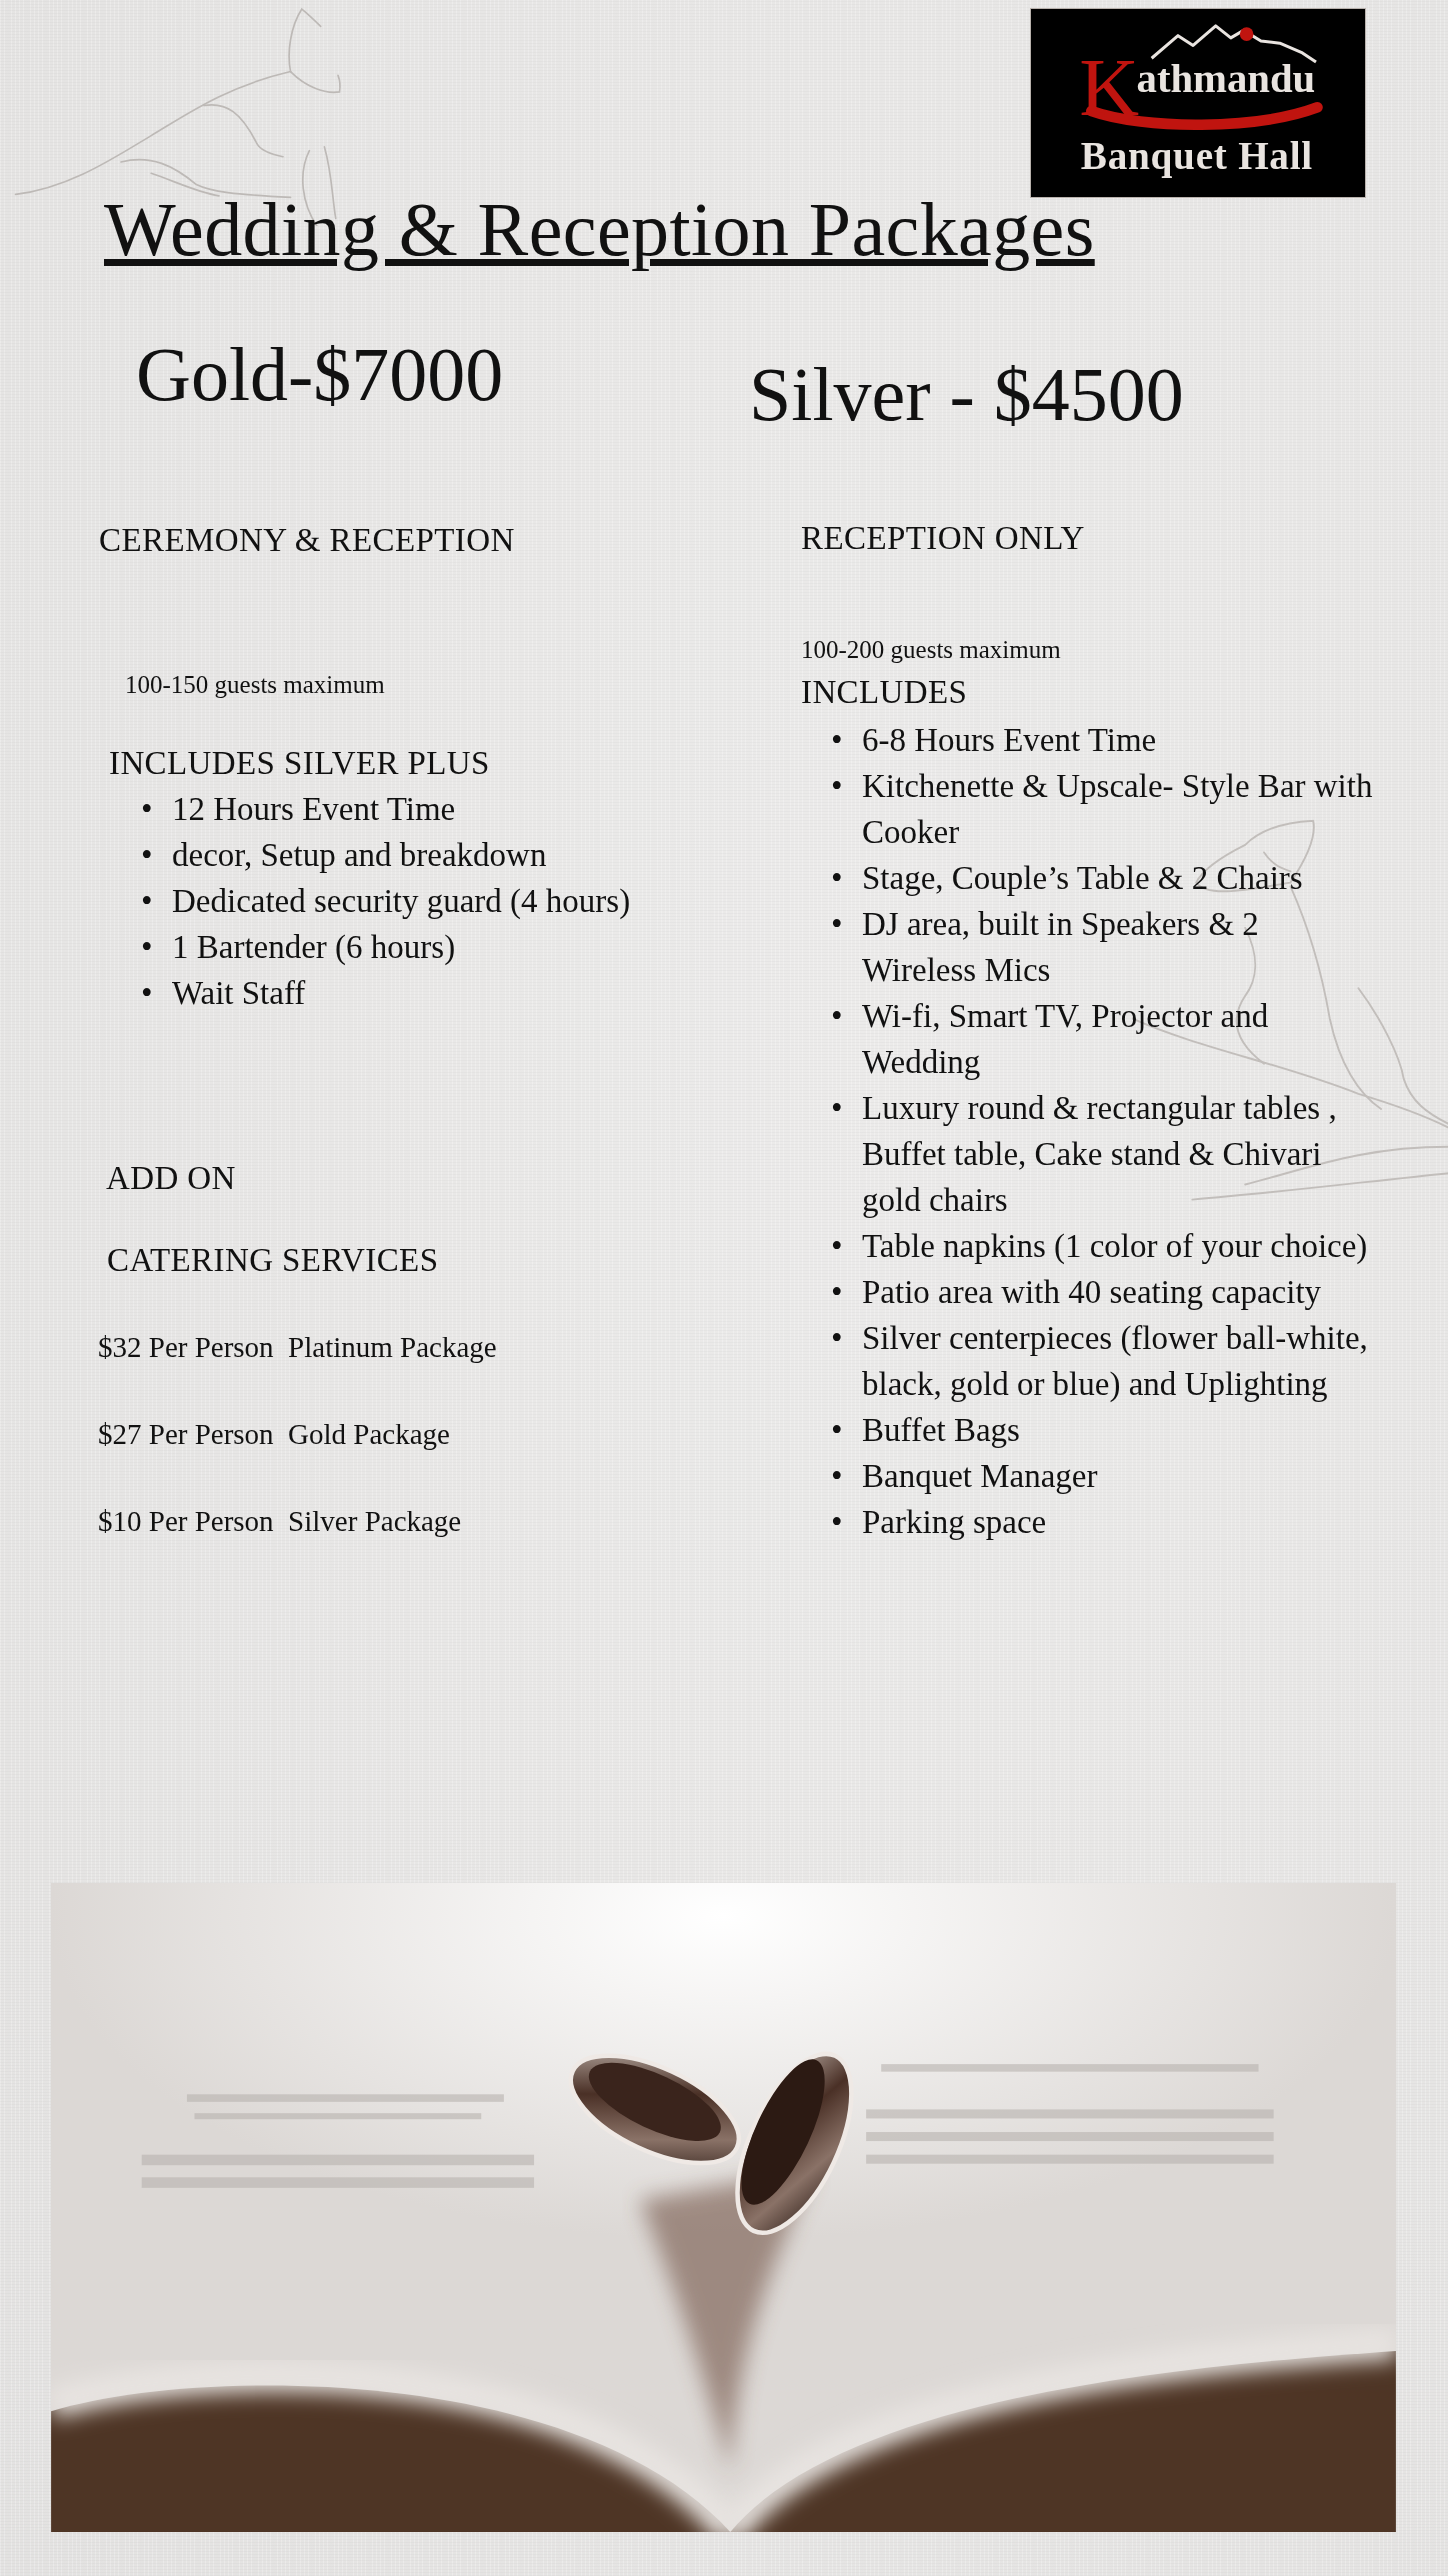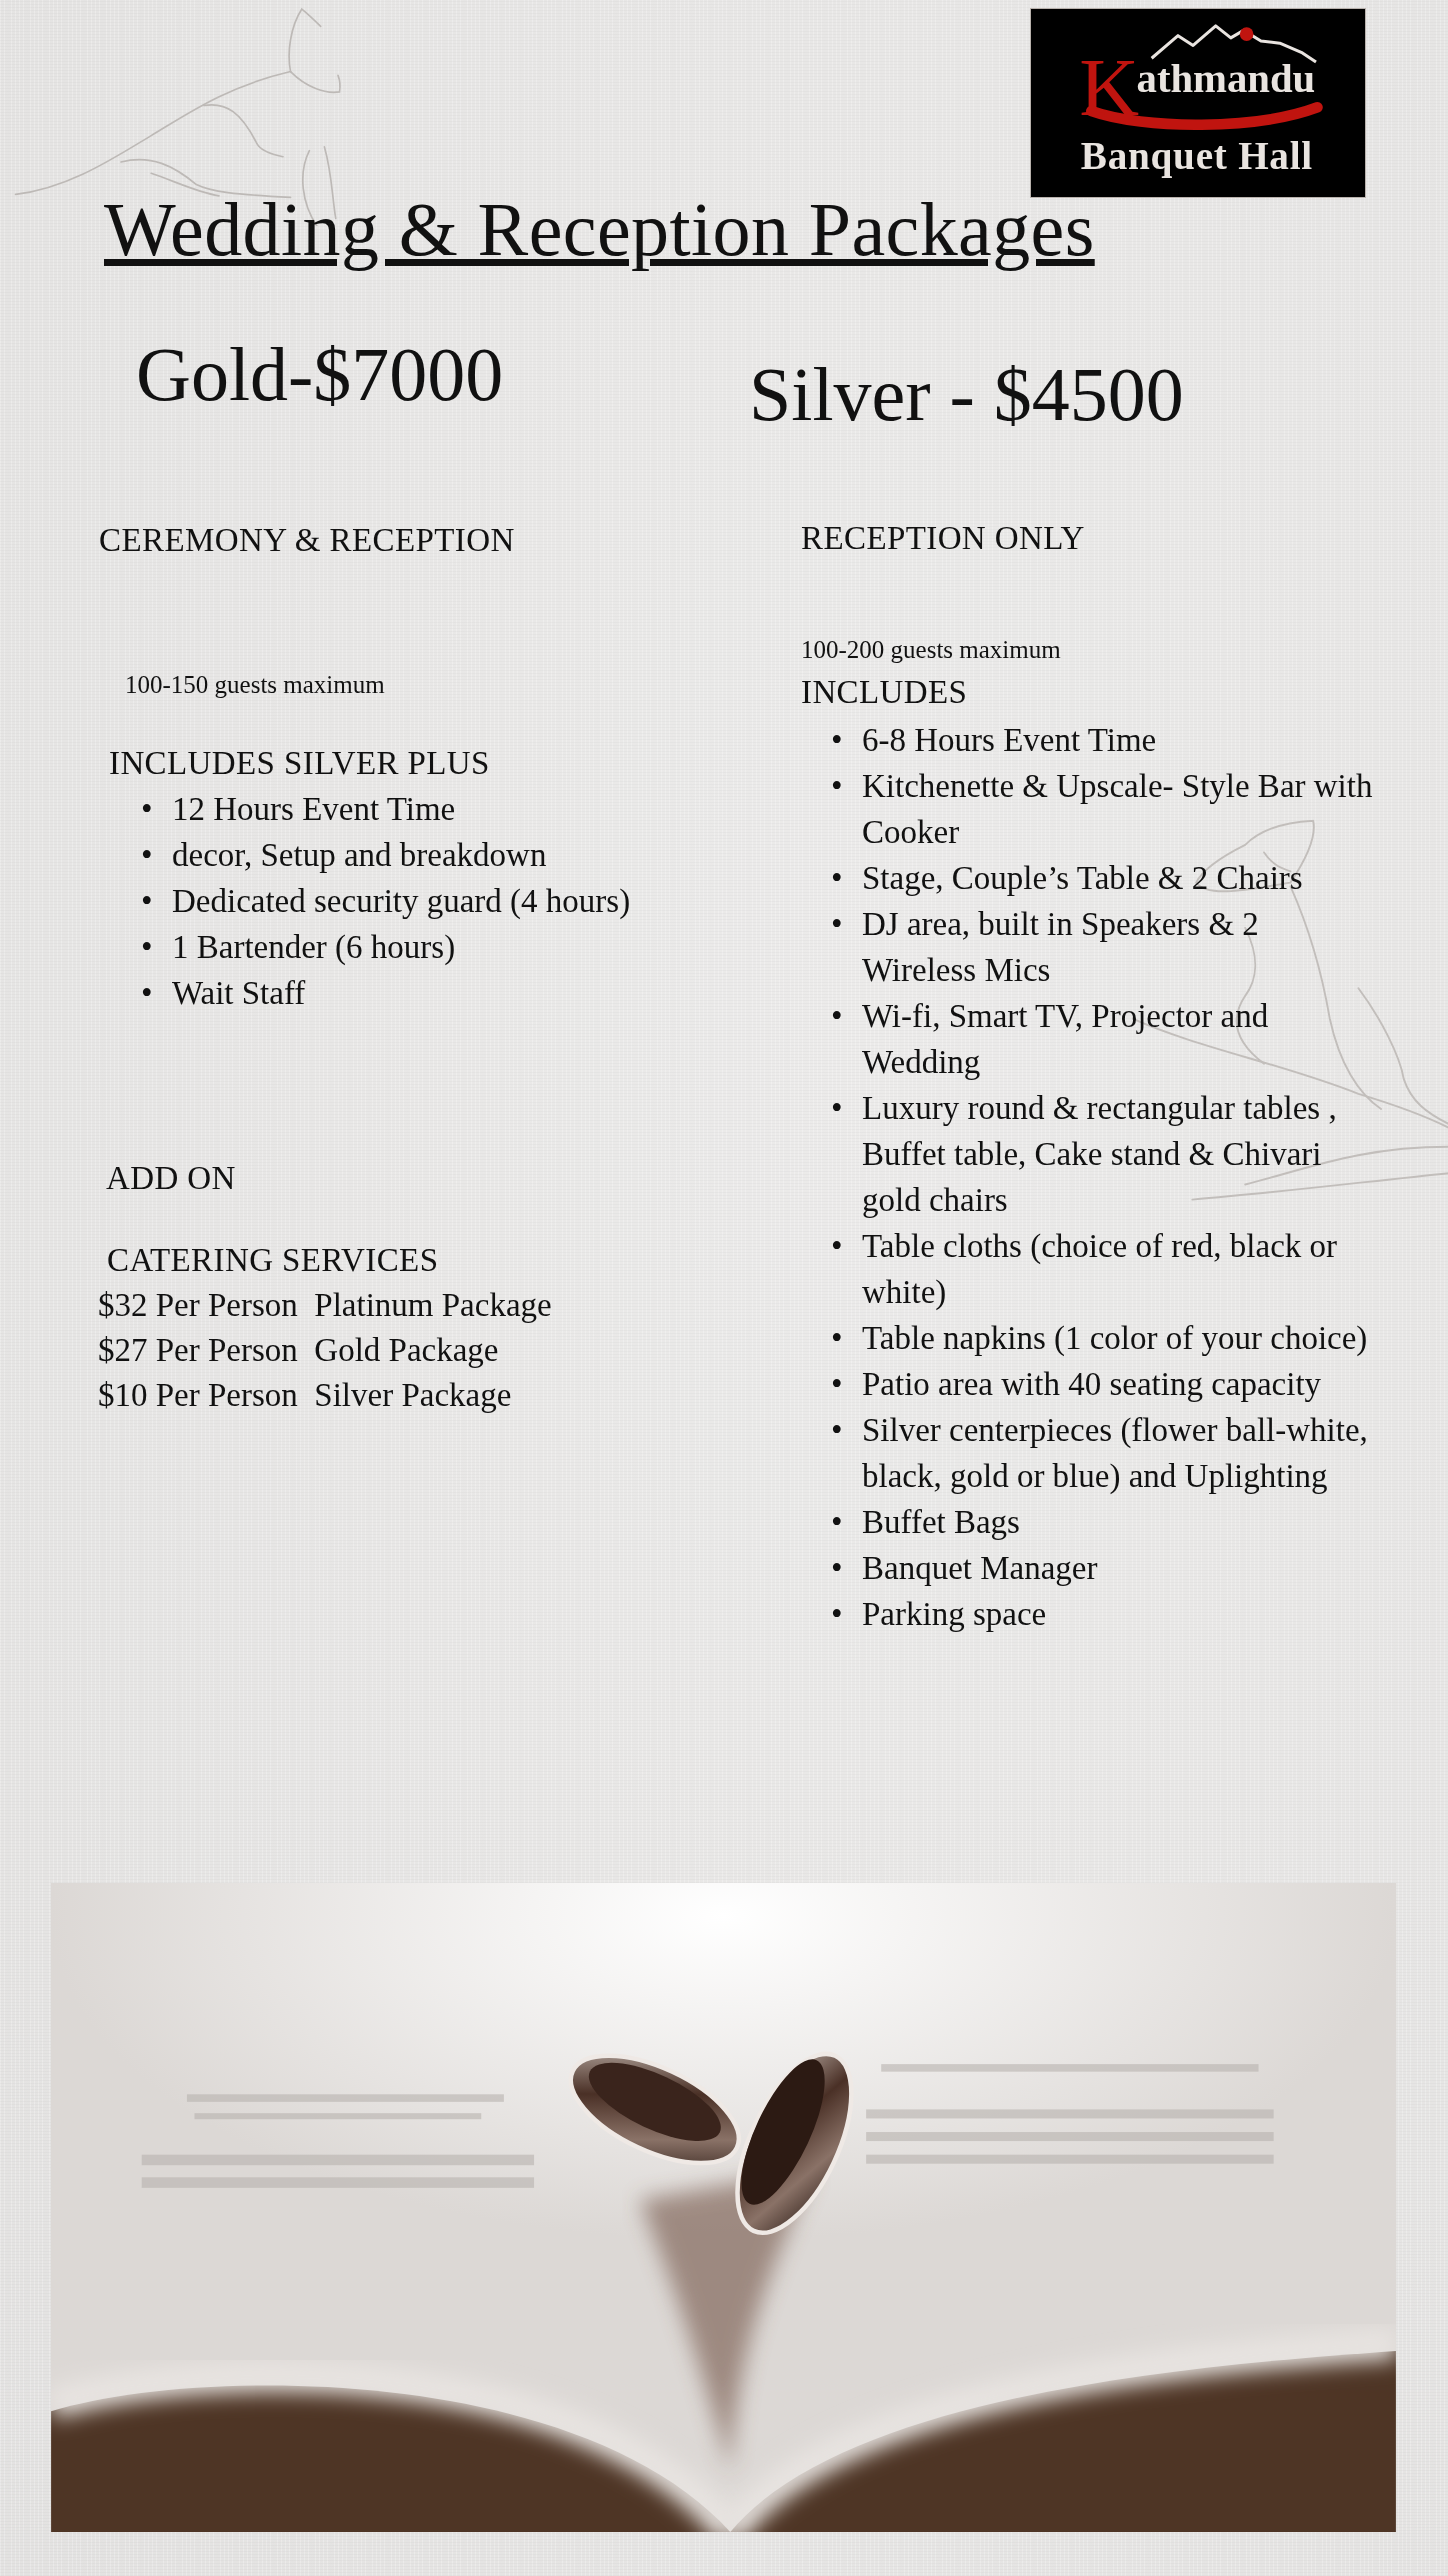--- a/index.html
+++ b/index.html
@@ -37,21 +37,21 @@
     ul.list {
       margin: 0; padding: 0; list-style: none;
       font-size: 33px; line-height: 46px;
     }
     ul.list li { position: relative; padding-left: 60px; }
     ul.list li::before {
       content: "\2022"; position: absolute; left: 29px; top: 0; font-size: 33px;
     }
     .left-col ul.list { left: 112px; top: 786px; width: 679px; white-space: nowrap; }
     .right-col ul.list { left: 802px; top: 717px; width: 573px; }
-    .catering-row { font-size: 33px; line-height: 45px; white-space: pre; }
+    .catering-row { font-size: 29px; line-height: 45px; white-space: pre; margin-top: 42px; }
     .photo {
       left: 51px; top: 1883px; width: 1345px; height: 649px; overflow: hidden;
       background: #d9d6d4;
     }
   </style>
 </head>
 <body>
 
 <svg class="deco" style="left:0;top:0" width="453" height="226" viewBox="0 0 600 300">
   <g fill="none" stroke="#bdb9b6" stroke-width="2.2" stroke-linecap="round">
@@ -120,21 +120,20 @@
   <div class="abs section-h" style="left:801px;top:518px">RECEPTION ONLY</div>
   <div class="abs small" style="left:801px;top:635px">100-200 guests maximum</div>
   <div class="abs section-h" style="left:801px;top:672px">INCLUDES</div>
   <ul class="abs list">
     <li>6-8 Hours Event Time</li>
     <li>Kitchenette &amp; Upscale- Style Bar with Cooker</li>
     <li>Stage, Couple’s Table &amp; 2 Chairs</li>
     <li>DJ area, built in Speakers &amp; 2 Wireless Mics</li>
     <li>Wi-fi, Smart TV, Projector and Wedding</li>
     <li>Luxury round &amp; rectangular tables , Buffet table, Cake stand &amp; Chivari gold chairs</li>
-    <li>Table cloths (choice of red, black or white)</li>
     <li>Table napkins (1 color of your choice)</li>
     <li>Patio area with 40 seating capacity</li>
     <li>Silver centerpieces (flower ball-white, black, gold or blue) and Uplighting</li>
     <li>Buffet Bags</li>
     <li>Banquet Manager</li>
     <li>Parking space</li>
   </ul>
 </div>
 
 <div class="abs photo">

